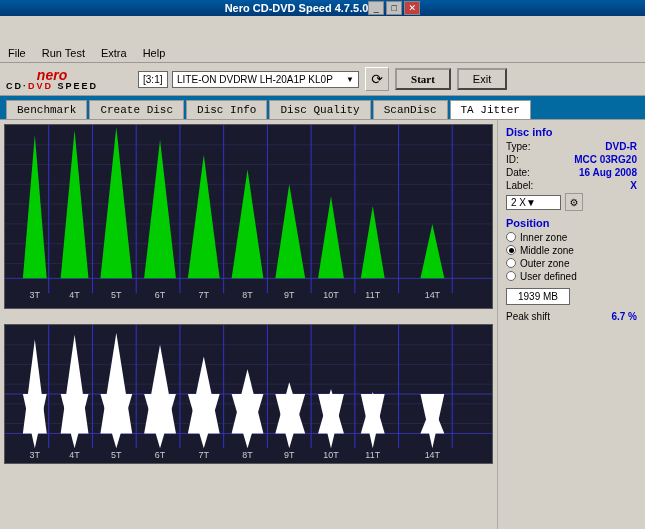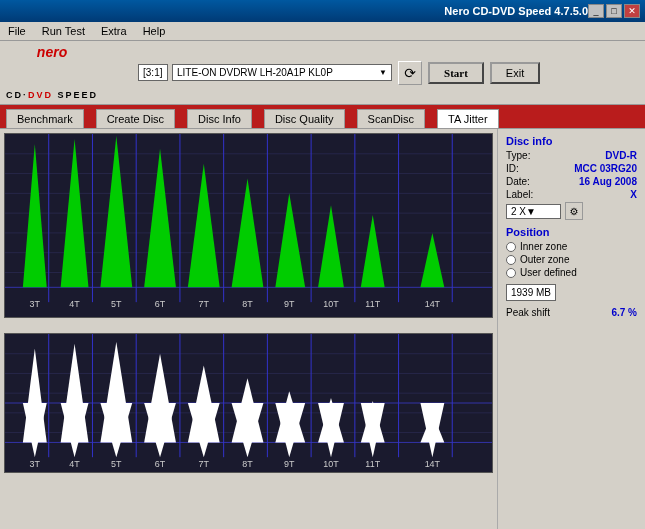--- a/index.html
+++ b/index.html
@@ -11,23 +11,23 @@
       background: #d4d0c8;
       overflow: hidden;
     }
 
     
     .title-bar {
       background: linear-gradient(to bottom, #0058a0, #003a75);
       color: white;
       display: flex;
       align-items: center;
-      justify-content: flex-end;
-      padding: 3px 5px;
-      height: 22px;
+      justify-content: center;
+      padding: 3px 13px;
+      height: 16px;
     }
     .title-bar-text {
       font-size: 11px;
       font-weight: bold;
       color: white;
     }
     .title-bar-buttons {
       display: flex;
       gap: 2px;
     }
@@ -45,20 +45,21 @@
     }
     .title-btn.close { background: #c04040; color: white; }
 
     
     .menu-bar {
       background: #d4d0c8;
       border-bottom: 1px solid #999;
       display: flex;
       padding: 2px 4px;
       gap: 8px;
+      margin-top: 28px;
     }
     .menu-item {
       font-size: 11px;
       padding: 1px 4px;
       cursor: pointer;
       color: #000;
     }
 
     
     .toolbar {
@@ -67,21 +68,20 @@
       align-items: center;
       padding: 4px 6px;
       gap: 6px;
       border-bottom: 1px solid #999;
     }
     .logo-area {
       display: flex;
       flex-direction: column;
       align-items: center;
       margin-right: 8px;
-      gap: 32px;
     }
     .logo-nero {
       font-size: 14px;
       font-weight: bold;
       color: #cc0000;
       font-style: italic;
       line-height: 1;
     }
     .logo-sub {
       font-size: 9px;
@@ -104,21 +104,21 @@
       padding: 2px 4px;
       font-size: 10px;
       color: #000;
       min-width: 30px;
     }
     .drive-combo {
       background: #fff;
       border: 1px solid #666;
       padding: 2px 4px;
       font-size: 10px;
-      width: 220px;
+      width: 187px;
       color: #000;
       display: flex;
       align-items: center;
       justify-content: space-between;
     }
     .combo-arrow {
       font-size: 8px;
       color: #000;
     }
     .icon-btn {
@@ -147,24 +147,25 @@
       background: #d4d0c8;
       border: 2px outset #999;
       padding: 3px 14px;
       font-size: 11px;
       cursor: pointer;
     }
 
     
     .tabs {
       display: flex;
-      background: #b91c1c;
+      background: #0369a1;
       padding: 4px 6px 0;
-      gap: 12px;
+      gap: 2px;
       border-bottom: 1px solid #999;
+      font-family: Liberation Mono, monospace;
     }
     .tab {
       background: #d4d0c8;
       border: 1px solid #999;
       border-bottom: none;
       padding: 3px 10px;
       font-size: 11px;
       cursor: pointer;
       color: #000;
     }
@@ -273,21 +274,20 @@
     .position-title {
       color: #0000cc;
       font-size: 11px;
       font-weight: bold;
       margin-top: 6px;
       margin-bottom: 3px;
     }
 
     .radio-row {
       display: flex;
-      align-items: center;
       gap: 4px;
       font-size: 10px;
       margin-bottom: 2px;
     }
 
     .radio-circle {
       width: 10px;
       height: 10px;
       border: 1px solid #666;
       border-radius: 50%;
@@ -301,21 +301,21 @@
       content: '';
       width: 5px;
       height: 5px;
       background: #000;
       border-radius: 50%;
     }
 
     .mb-box {
       background: #fff;
       border: 1px solid #666;
-      padding: 2px 4px;
+      padding: 2px 11px;
       font-size: 10px;
       margin-top: 4px;
       margin-bottom: 6px;
       display: inline-block;
     }
 
     .stat-row {
       display: flex;
       justify-content: space-between;
       font-size: 10px;
@@ -534,20 +534,24 @@
       <div class="mini-icon-btn">⚙</div>
     </div>
 
     <div class="position-title">Position</div>
 
     <div class="radio-row">
       <div class="radio-circle"></div>
       <span>Inner zone</span>
     </div>
     <div class="radio-row">
+      <div class="radio-circle selected"></div>
+      <span>Middle zone</span>
+    </div>
+    <div class="radio-row">
       <div class="radio-circle"></div>
       <span>Outer zone</span>
     </div>
     <div class="radio-row">
       <div class="radio-circle"></div>
       <span>User defined</span>
     </div>
 
     <div class="mb-box">1939 MB</div>
 

